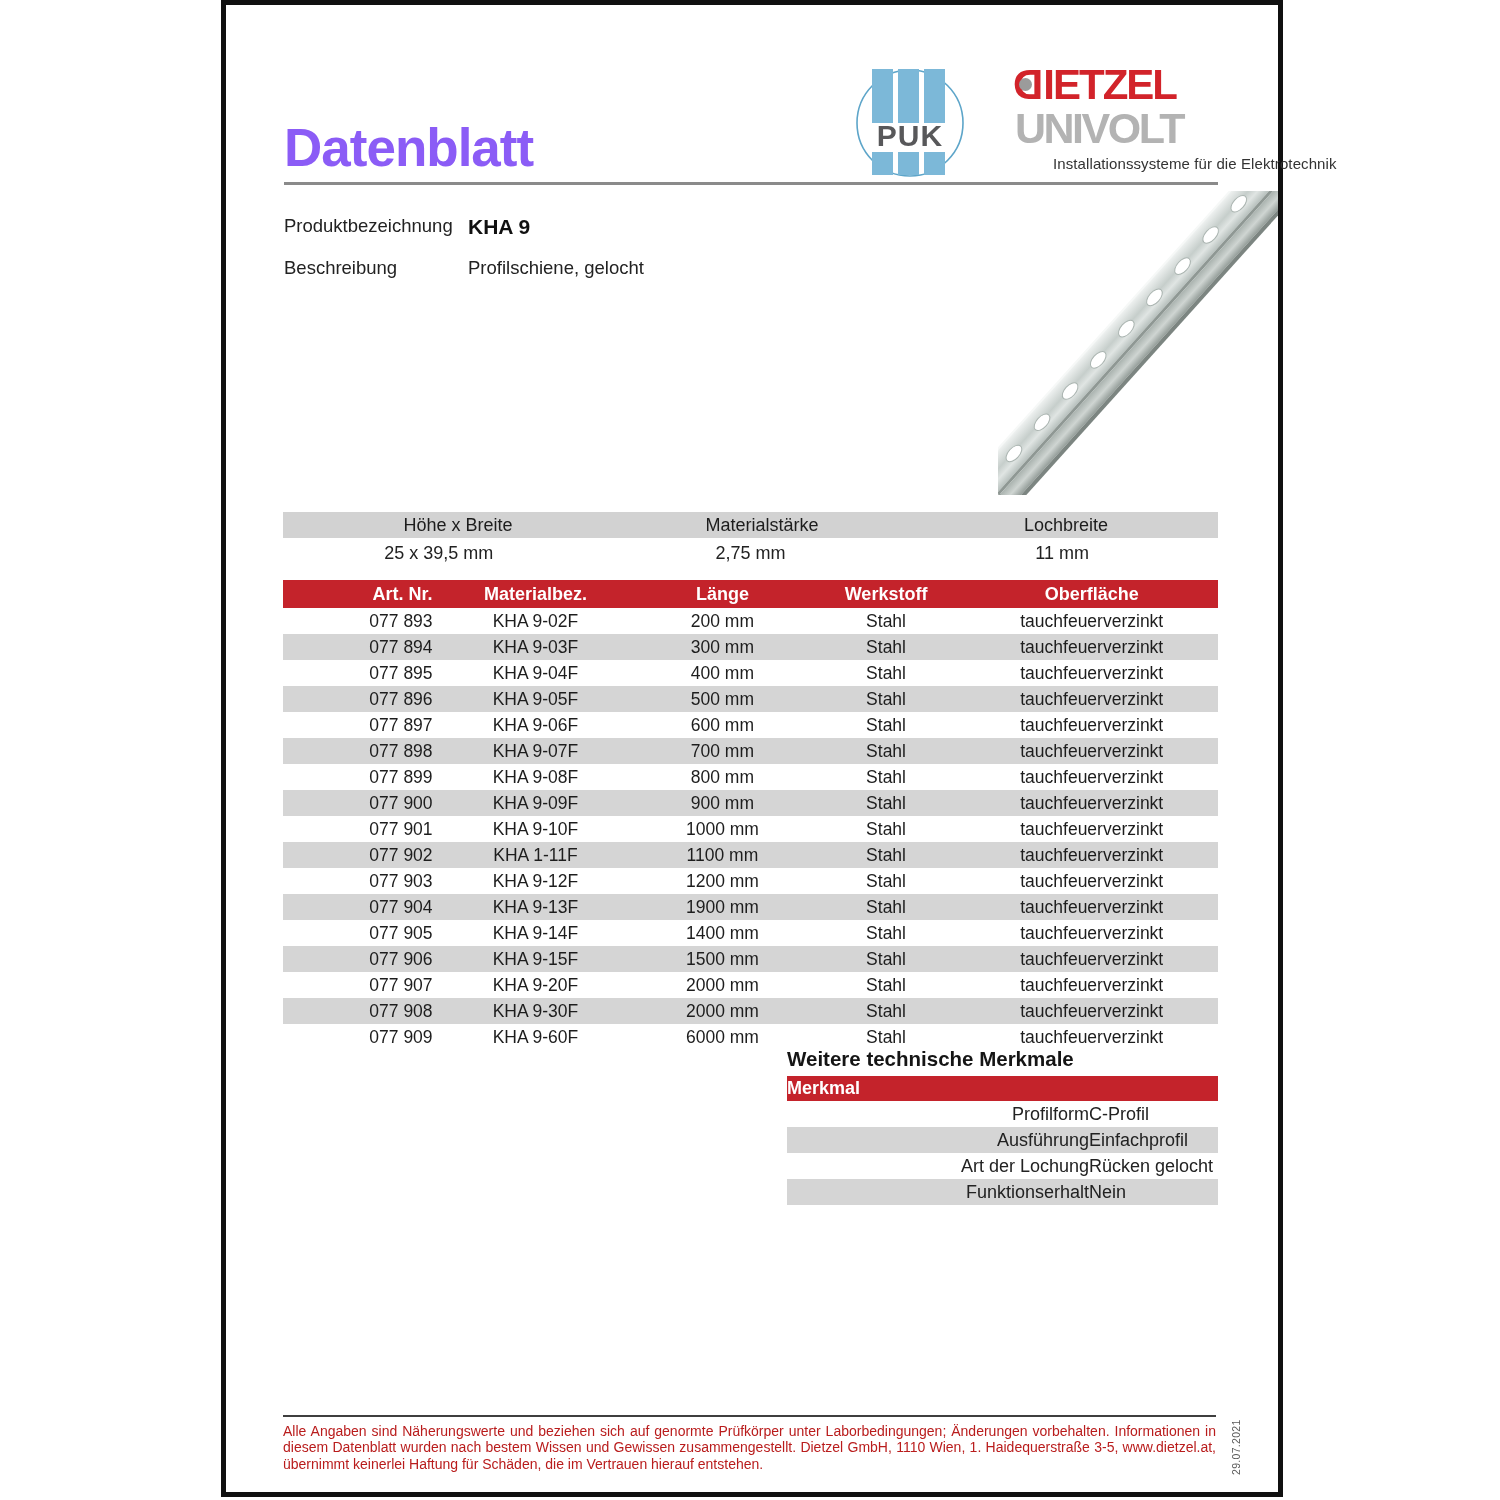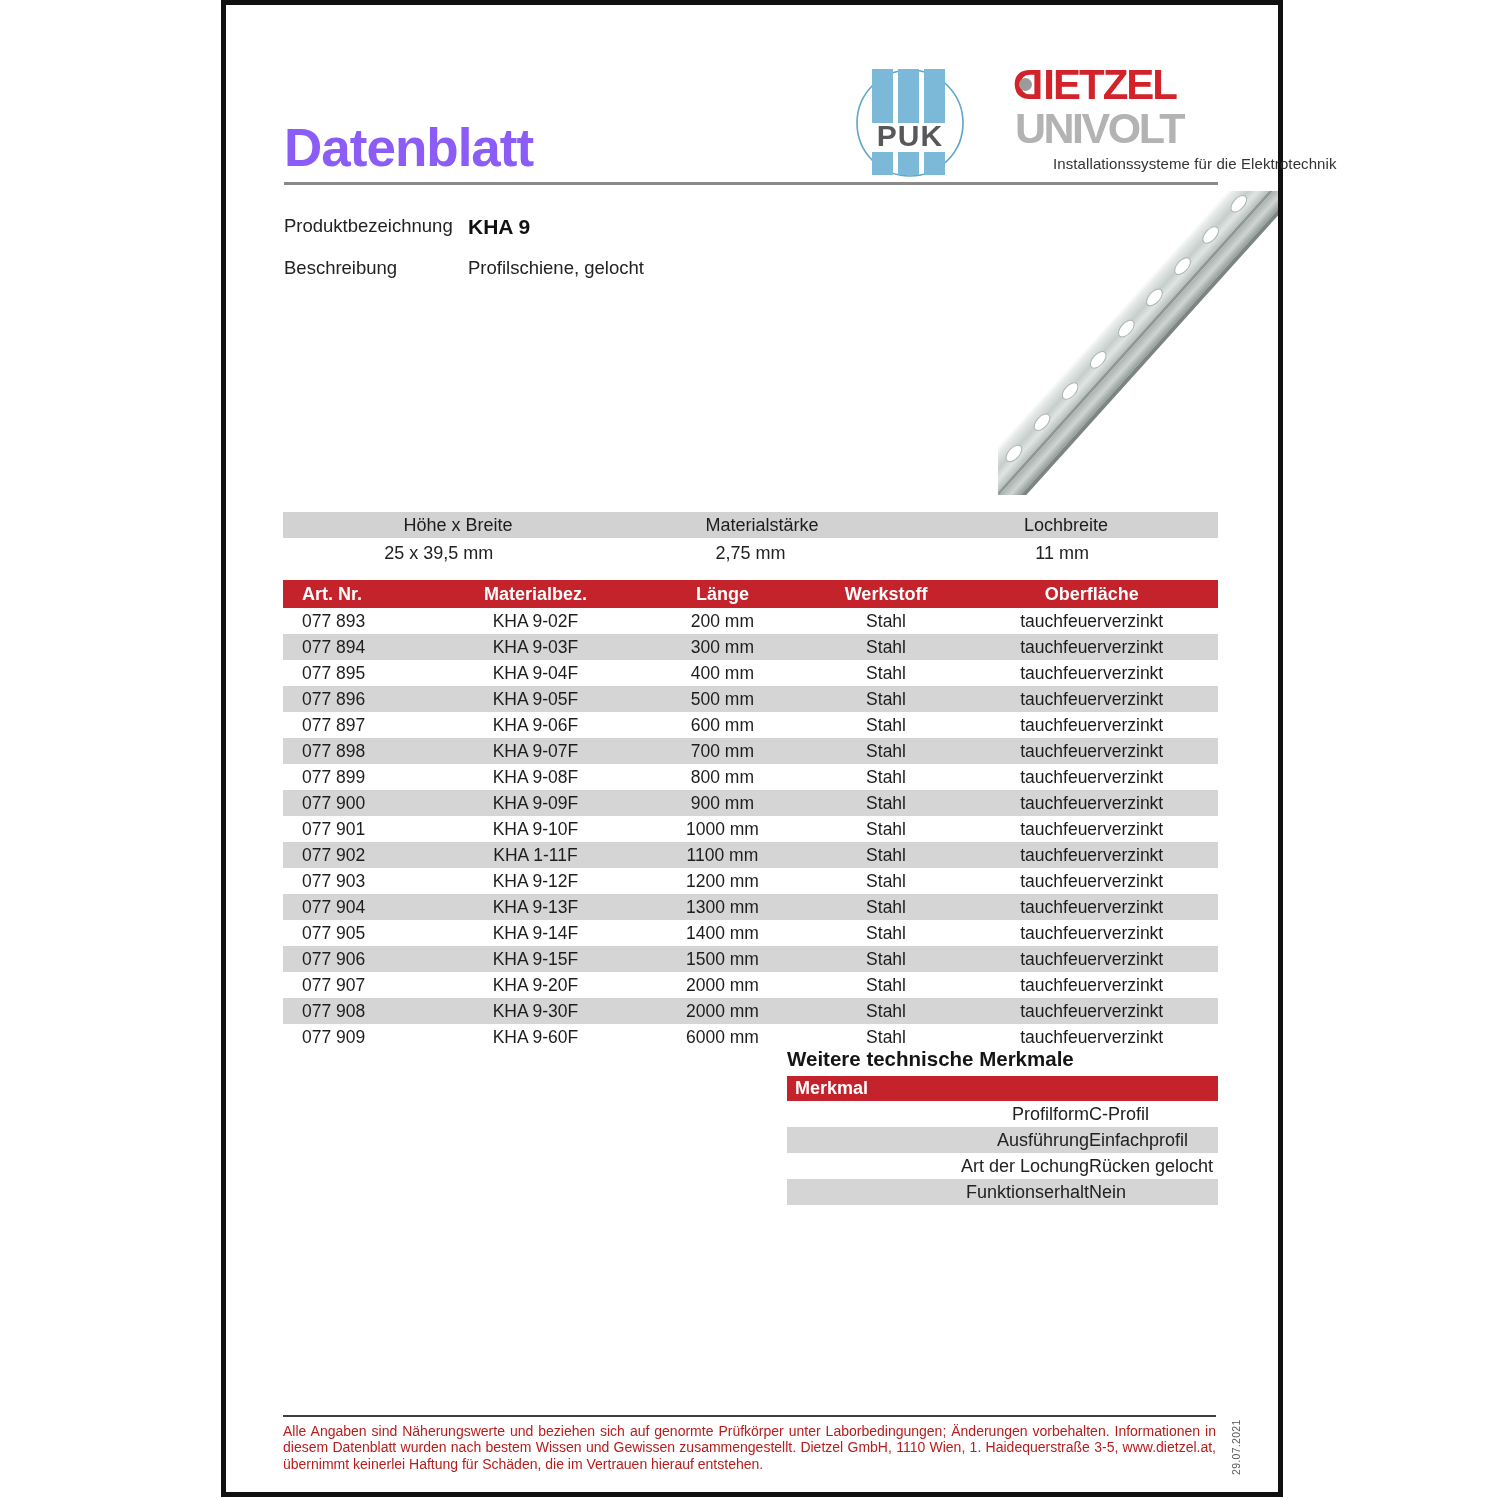--- a/index.html
+++ b/index.html
@@ -43,28 +43,28 @@
   .spec{left:57px;top:507px;width:935px;font-size:18px;}
   .spec-row{display:grid;grid-template-columns:33.33% 33.33% 33.34%;}
   .spec-row > div{text-align:center;}
   .spec-hdr{background:#d2d2d2;height:26px;line-height:26px;padding-left:23px;}
   .spec-vals{height:29px;line-height:30px;color:#222;}
 
   
   .table{left:57px;top:575px;width:935px;font-size:17.5px;}
   .trow{display:grid;grid-template-columns:16% 22% 18% 17% 27%;height:26px;line-height:26px;}
   .trow > div{text-align:center;white-space:nowrap;}
-  .trow > div:first-child{text-align:left;padding-left:19px;}
+  .trow > div:first-child{text-align:right;padding-left:4px;}
   .thead{background:#c4232b;color:#ffffff;font-weight:bold;height:28px;line-height:28px;font-size:18px;}
   .tbody > .trow:nth-child(even){background:#d5d5d5;}
 
   
   .features{left:561px;top:1042px;width:431px;}
   .f-title{font-size:20.5px;font-weight:bold;color:#151515;margin:0 0 5px 0;}
-  .fhead{background:#c4232b;color:#fff;font-weight:bold;font-size:18px;height:25px;line-height:25px;padding-left:8px;box-sizing:border-box;}
+  .fhead{background:#c4232b;color:#fff;font-weight:bold;font-size:18px;height:25px;line-height:25px;box-sizing:border-box;}
   .frow{display:grid;grid-template-columns:302px 1fr;height:26px;line-height:26px;font-size:18px;color:#222;}
   .frow > div:first-child{padding-left:8px;text-align:right;}
   .frow > div{white-space:nowrap;}
   .frows > .frow:nth-child(even){background:#d5d5d5;}
 
   
   .foot-rule{left:57px;top:1410px;width:933px;height:2px;background:#3f3f3f;}
   .foot-text{left:57px;top:1418px;width:933px;font-size:14px;line-height:16.4px;text-align:justify;color:#b91c1c;}
   .side-date{
     left:1004px;top:1412px;height:58px;width:18px;
@@ -244,21 +244,21 @@
         <div class="trow">
           <div>077 903</div>
           <div>KHA 9-12F</div>
           <div>1200 mm</div>
           <div>Stahl</div>
           <div>tauchfeuerverzinkt</div>
         </div>
         <div class="trow">
           <div>077 904</div>
           <div>KHA 9-13F</div>
-          <div>1300 mm</div>
+          <div>1900 mm</div>
           <div>Stahl</div>
           <div>tauchfeuerverzinkt</div>
         </div>
         <div class="trow">
           <div>077 905</div>
           <div>KHA 9-14F</div>
           <div>1400 mm</div>
           <div>Stahl</div>
           <div>tauchfeuerverzinkt</div>
         </div>

